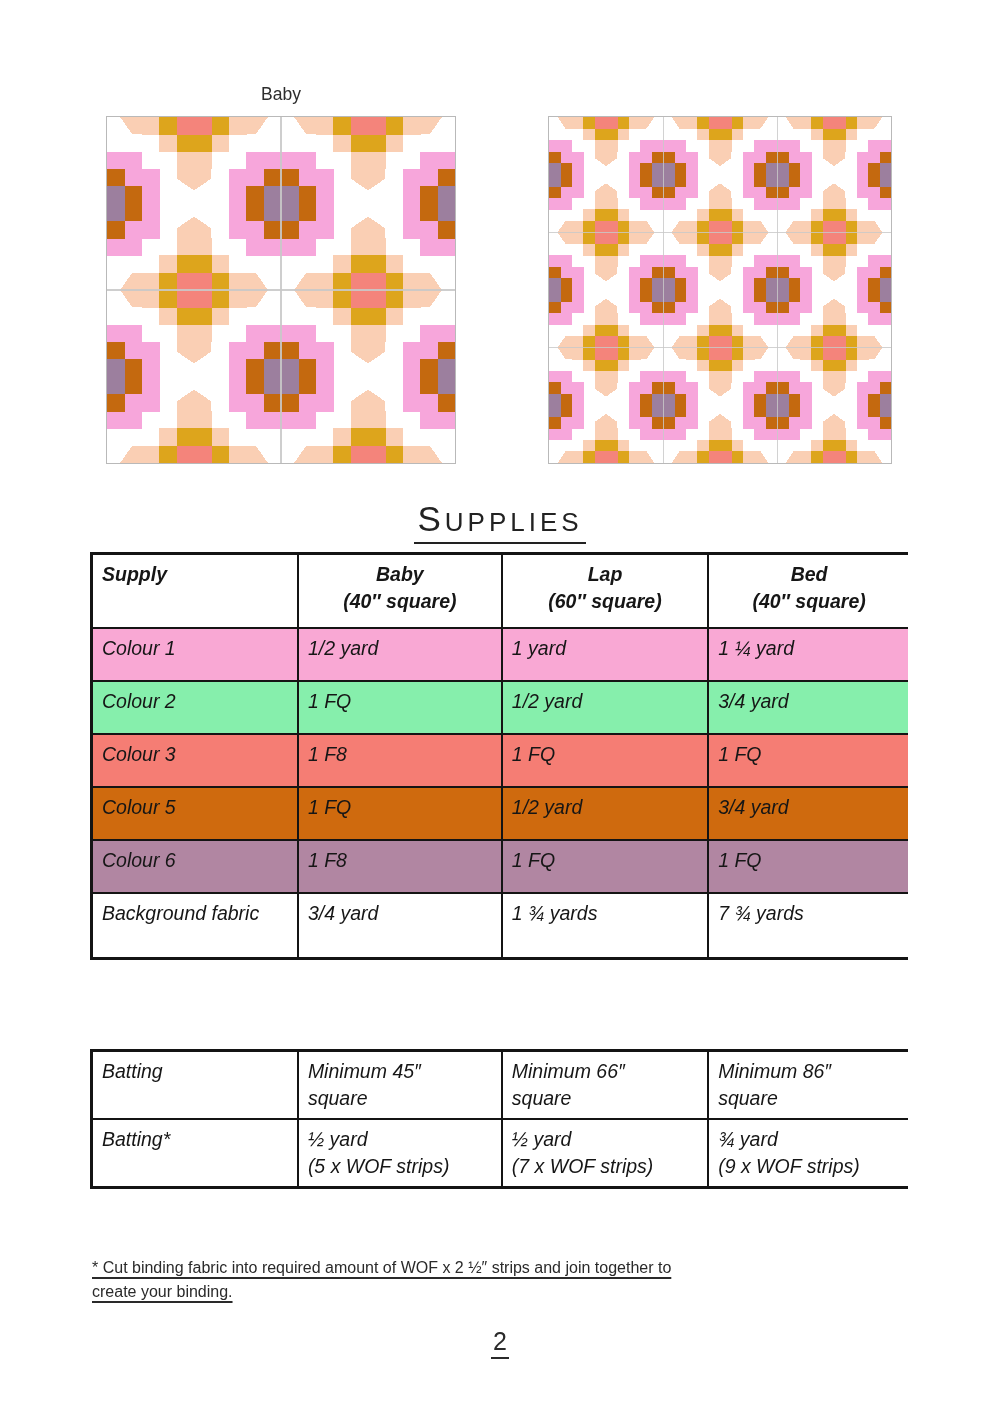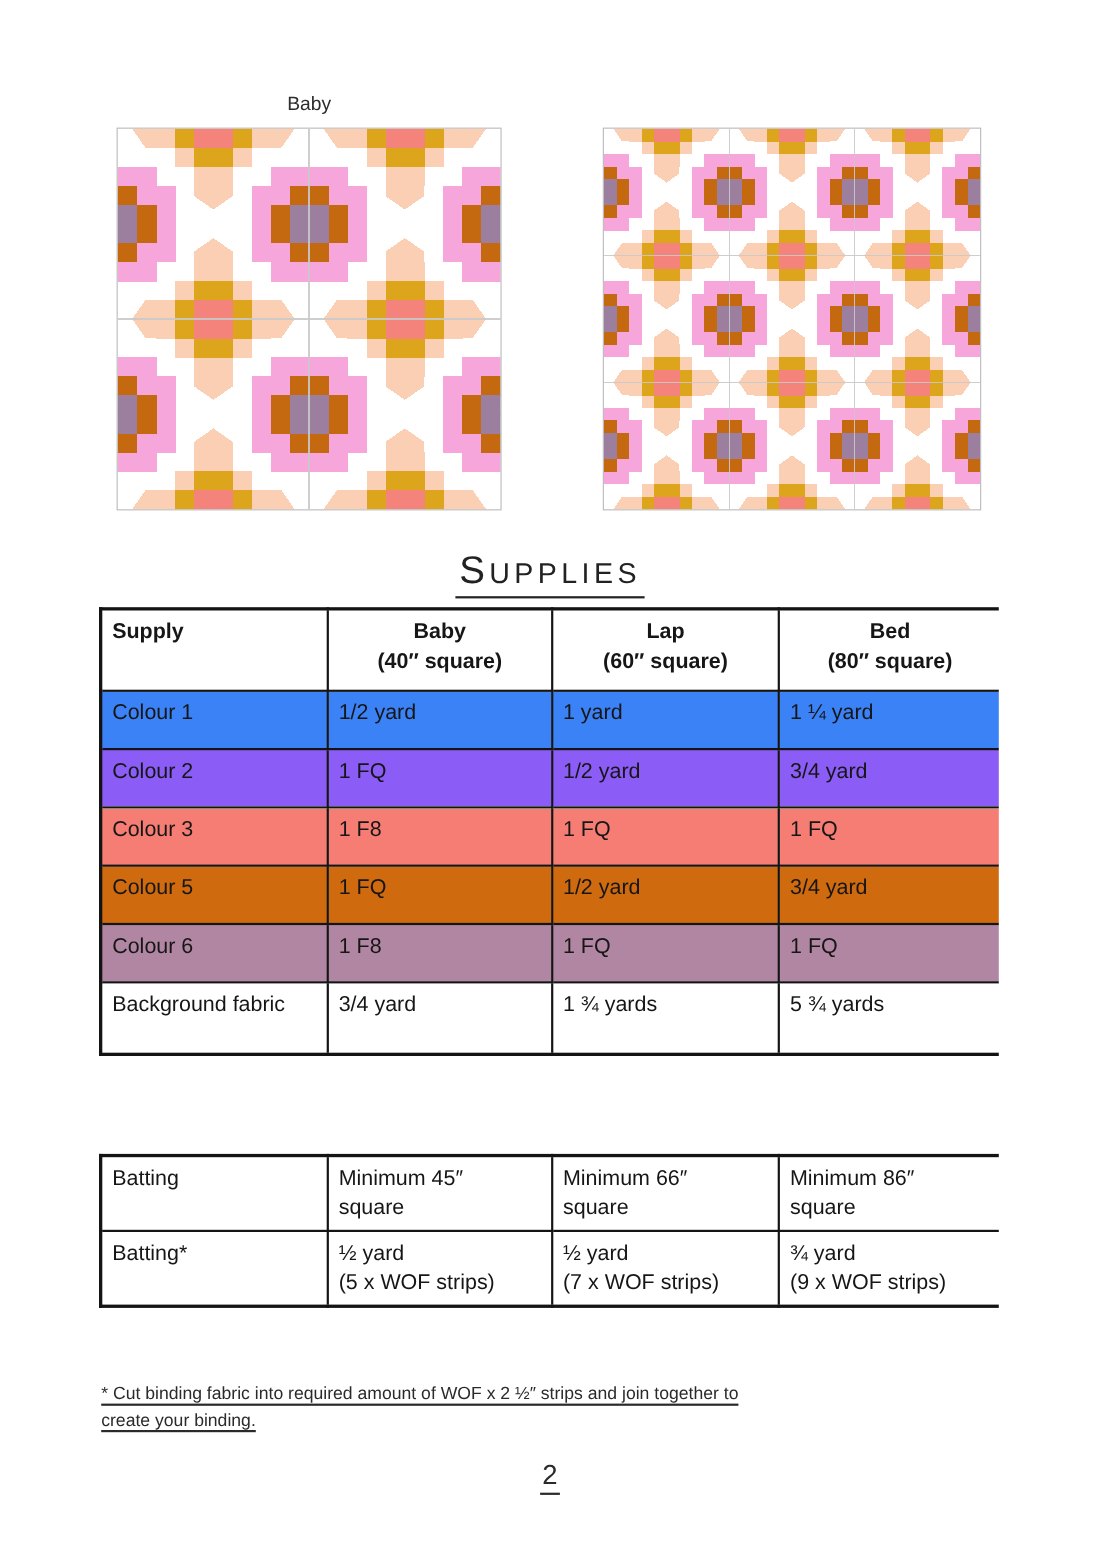--- a/index.html
+++ b/index.html
@@ -35,21 +35,21 @@
     border-collapse:collapse;table-layout:fixed;width:100%;
     font-size:19.5px;color:#161616;
   }
   th,td{
     border:2px solid #141414;padding:6px 9px 4px 9px;vertical-align:top;
     text-align:left;font-weight:400;white-space:pre-line;line-height:1.38;
     overflow:hidden;
   }
   thead th{text-align:center;font-weight:700;height:62px;}
   thead th:first-child{text-align:left;}
-  table{border:3px solid #141414;}
+  table{border:3px solid #141414;font-style:italic;}
   tr.colour-row td{height:41px;}
   tr.tall-row td{height:53px;}
   tr.r-short td{height:25px;}
   tr.r-tall td{height:56px;}
 
   .footnote{
     position:absolute;left:92px;top:1256px;width:840px;
     font-size:16px;line-height:1.5;color:#2a2a2a;
     text-decoration:underline;text-decoration-thickness:2px;text-underline-offset:4px;
     white-space:pre-line;
@@ -1179,31 +1179,31 @@
           <col style="width: 24.7%;">
         </colgroup>
         <thead>
           <tr>
             <th>Supply</th>
             <th>Baby
 (40″ square)</th>
             <th>Lap
 (60″ square)</th>
             <th>Bed
-(80″ square)</th>
+(40″ square)</th>
           </tr>
         </thead>
         <tbody>
-          <tr class="colour-row" style="background: #3b82f6;">
+          <tr class="colour-row" style="background: #f9a8d4;">
             <td>Colour 1</td>
             <td>1/2 yard</td>
             <td>1 yard</td>
             <td>1 ¼ yard</td>
           </tr>
-          <tr class="colour-row" style="background: #8b5cf6;">
+          <tr class="colour-row" style="background: #86efac;">
             <td>Colour 2</td>
             <td>1 FQ</td>
             <td>1/2 yard</td>
             <td>3/4 yard</td>
           </tr>
           <tr class="colour-row" style="background: rgb(245, 125, 116);">
             <td>Colour 3</td>
             <td>1 F8</td>
             <td>1 FQ</td>
             <td>1 FQ</td>
@@ -1217,21 +1217,21 @@
           <tr class="colour-row" style="background: rgb(177, 134, 162);">
             <td>Colour 6</td>
             <td>1 F8</td>
             <td>1 FQ</td>
             <td>1 FQ</td>
           </tr>
           <tr class="tall-row" style="background: rgb(255, 255, 255);">
             <td>Background fabric</td>
             <td>3/4 yard</td>
             <td>1 ¾ yards</td>
-            <td>5 ¾ yards</td>
+            <td>7 ¾ yards</td>
           </tr>
         </tbody>
       </table>
   </div>
 
   <div class="table-wrap t2">
     <table id="table2">
         <colgroup>
           <col style="width: 25.2%;">
           <col style="width: 24.9%;">

